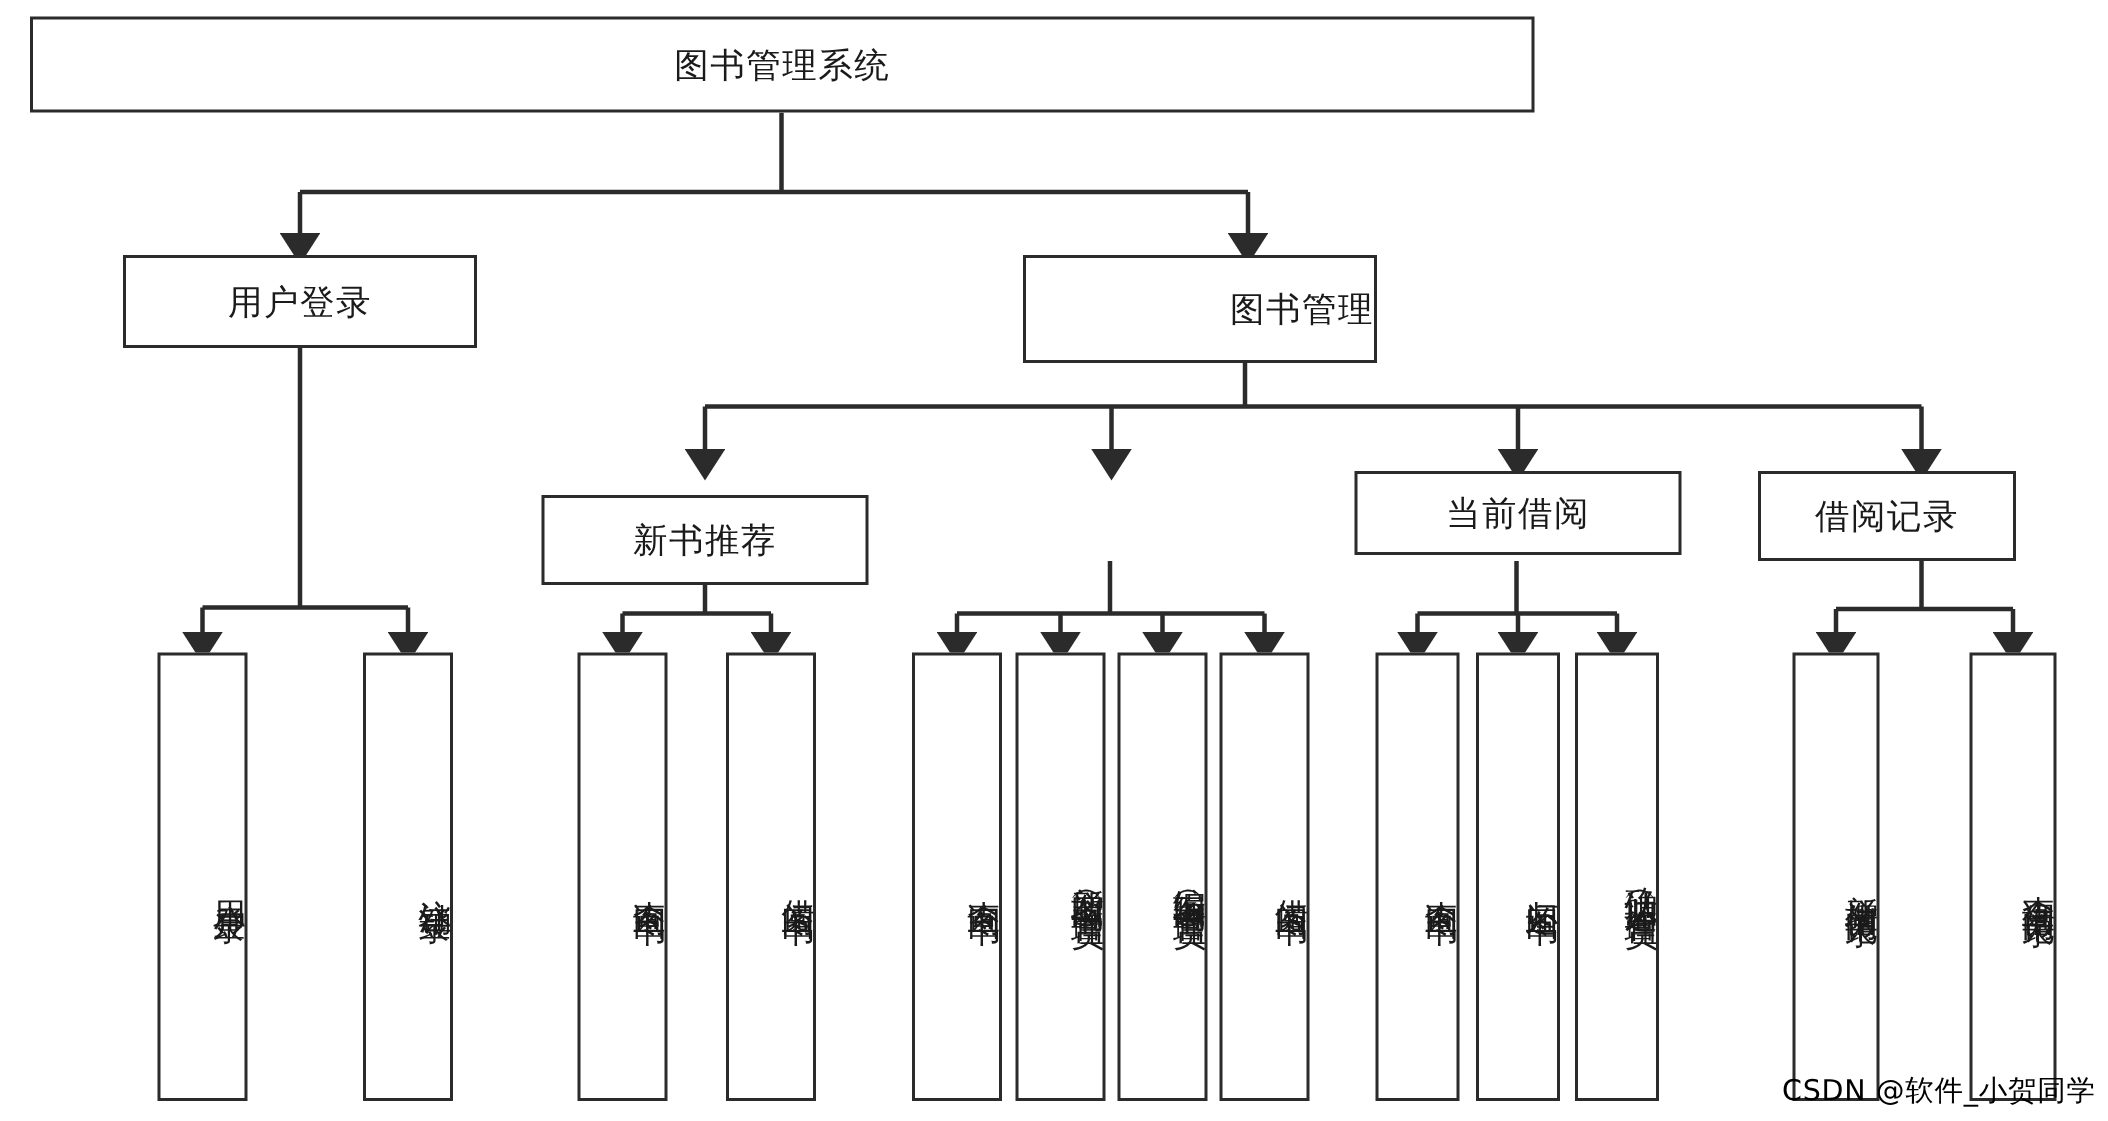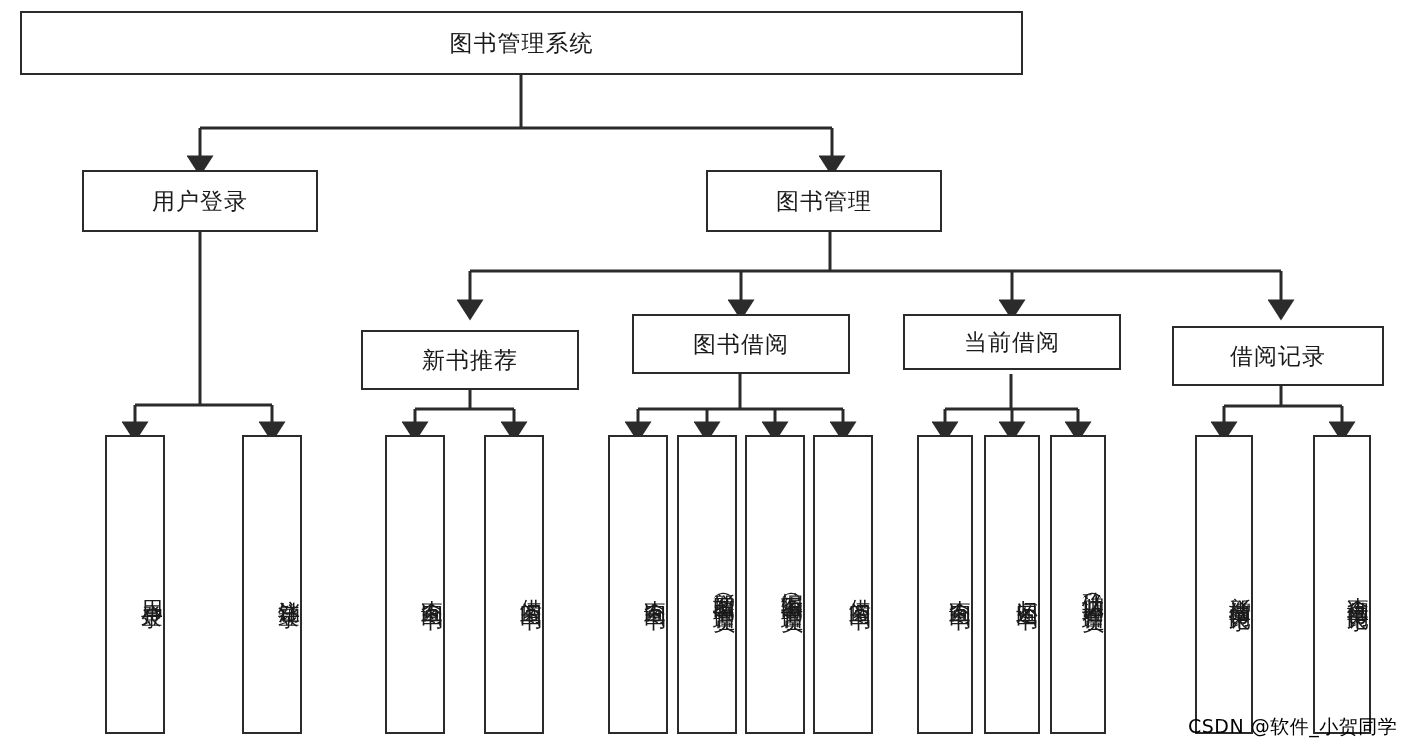--- a/index.html
+++ b/index.html
@@ -125,37 +125,34 @@
   </svg>
 
   <div class="node node-h" style="left:20px; top:11px; width:1003px; height:64px;">
     <span>图书管理系统</span>
   </div>
 
   <div class="node node-h" style="left:82px; top:170px; width:236px; height:62px;">
     <span>用户登录</span>
   </div>
 
-  <div class="node node-h" style="left:706px; top:170px; width:236px; height:62px;">
+  <div class="node node-h" style="left:682px; top:170px; width:236px; height:72px;justify-content:flex-end;">
     <span>图书管理</span>
   </div>
 
   <div class="node node-h" style="left:361px; top:314px; width:218px; height:60px;margin-top:16px;">
     <span>新书推荐</span>
   </div>
 
-  <div class="node node-h" style="left:632px; top:314px; width:218px; height:60px;">
-    <span>图书借阅</span>
-  </div>
 
   <div class="node node-h" style="left:903px; top:314px; width:218px; height:56px;">
     <span>当前借阅</span>
   </div>
 
-  <div class="node node-h" style="left:1172px; top:314px; width:212px; height:60px;margin-top:12px;">
+  <div class="node node-h" style="left:1172px; top:314px; width:172px; height:60px;">
     <span>借阅记录</span>
   </div>
 
   <div class="node node-v" style="left:105px; top:435px; width:60px; height:299px;">
     <span class="vlabel">用户登录</span>
   </div>
 
   <div class="node node-v" style="left:242px; top:435px; width:60px; height:299px;">
     <span class="vlabel">注销登录</span>
   </div>

